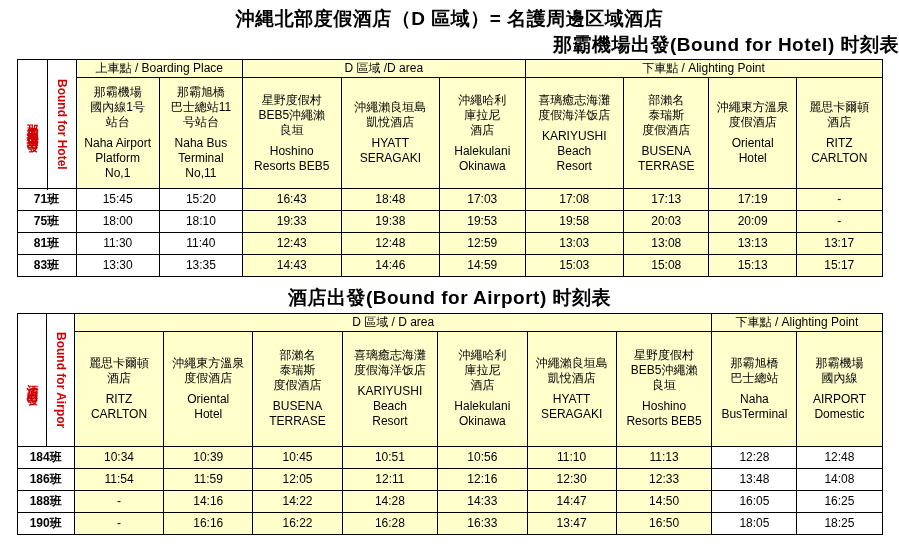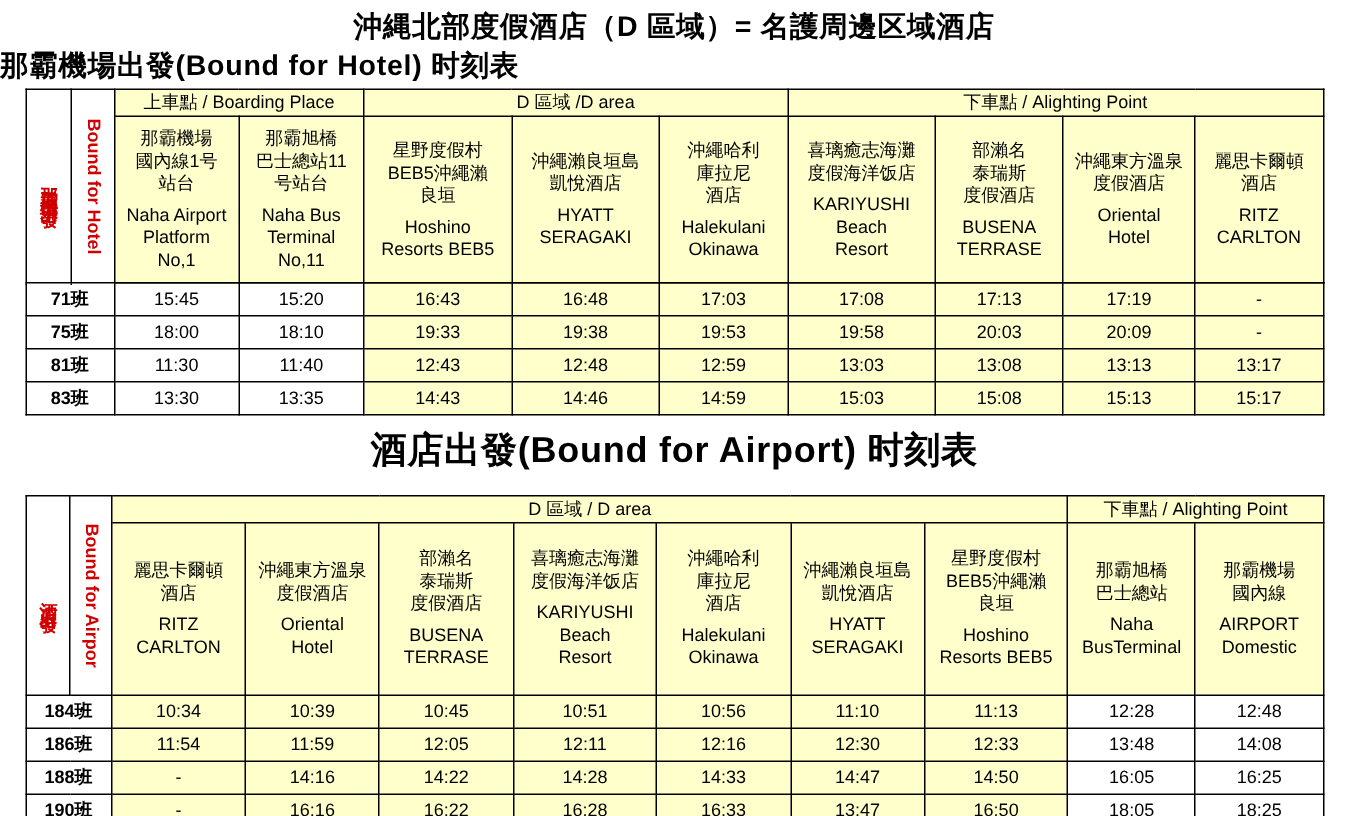--- a/index.html
+++ b/index.html
@@ -22,35 +22,35 @@
   }
   .title1 {
     text-align: center;
     font-size: 19px;
     font-weight: bold;
     letter-spacing: 0.5px;
     padding-top: 6px;
     line-height: 1.35;
   }
   .title2 {
-    text-align: left;
+    text-align: right;
     font-size: 19px;
     font-weight: bold;
     letter-spacing: 0.5px;
     line-height: 1.35;
     padding-bottom: 2px;
   }
   .title3 {
     text-align: center;
-    font-size: 24px;
+    font-size: 19px;
     font-weight: bold;
     letter-spacing: 0.5px;
     line-height: 1.35;
     padding-top: 8px;
-    padding-bottom: 12px;
+    padding-bottom: 2px;
   }
   table.sched {
     border-collapse: collapse;
     margin: 0 auto;
     table-layout: fixed;
   }
   table.sched td, table.sched th {
     border: 1px solid #000000;
     text-align: center;
     vertical-align: middle;
@@ -188,21 +188,21 @@
             <span class="en">RITZ<br>CARLTON</span>
           </td>
       </tr>
       <tr></tr>
 
       <tr>
         <td class="run-label" colspan="2">71班</td>
         <td class="time time-white">15:45</td>
         <td class="time time-white">15:20</td>
         <td class="time">16:43</td>
-        <td class="time">16:48</td>
+        <td class="time">18:48</td>
         <td class="time">17:03</td>
         <td class="time">17:08</td>
         <td class="time">17:13</td>
         <td class="time">17:19</td>
         <td class="time">-</td>
       </tr>
       <tr>
         <td class="run-label" colspan="2">75班</td>
         <td class="time time-white">18:00</td>
         <td class="time time-white">18:10</td>

